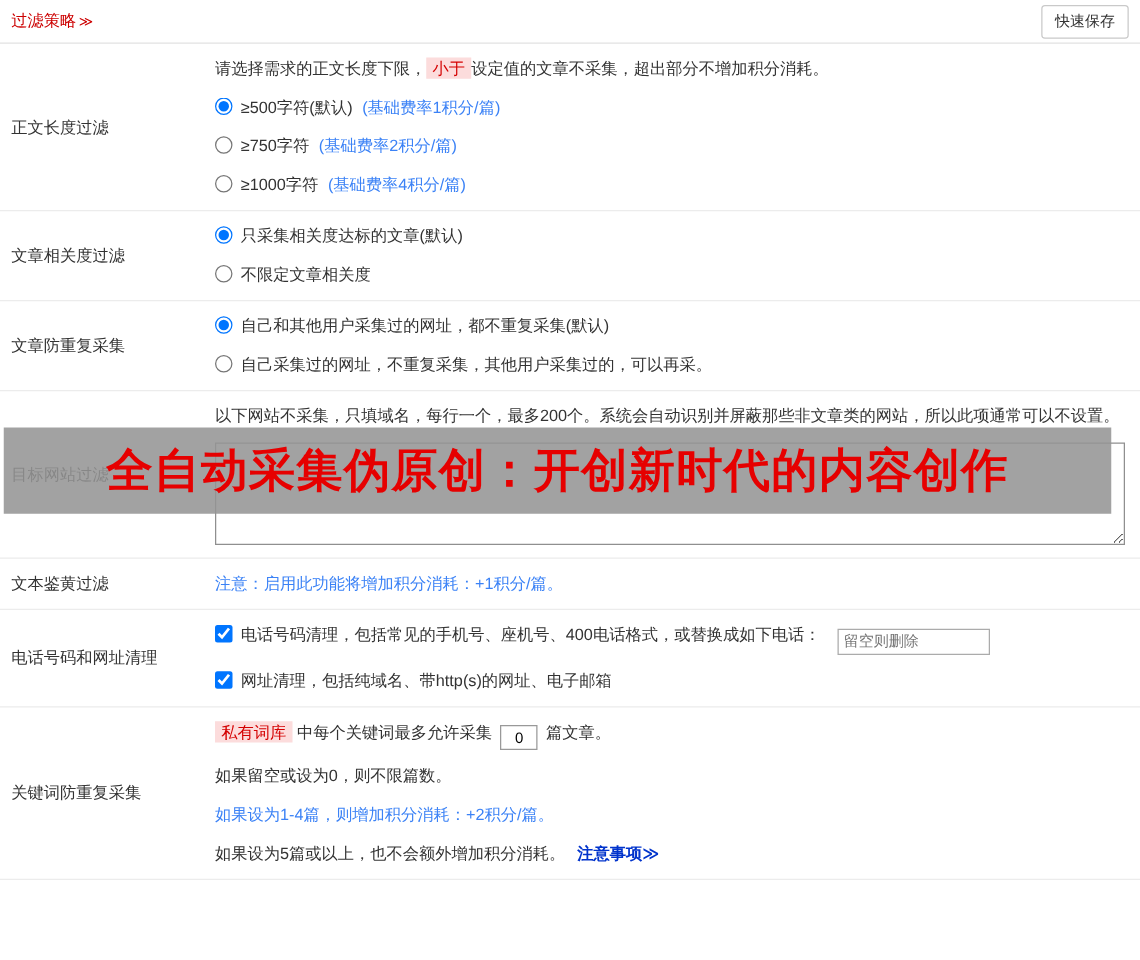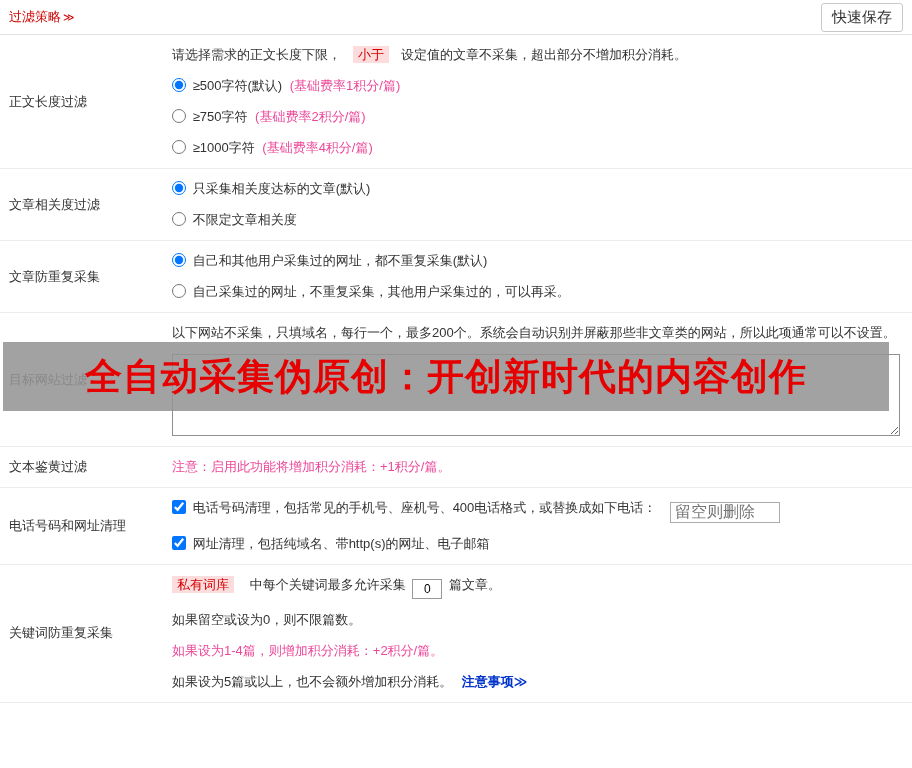--- a/index.html
+++ b/index.html
@@ -24,44 +24,44 @@
     padding: 0 9px;
     border-bottom: 1px solid #e2e2e2;
   }
   .topbar-title { color: #cc0000; font-size: 13px; }
   .topbar-title .arrow { font-size: 11px; margin-left: 2px; }
   .save-btn {
     background: #fff;
     border: 1px solid #c9c9c9;
     border-radius: 3px;
     padding: 4px 10px;
-    font-size: 15px;
+    font-size: 12px;
     color: #333;
     cursor: pointer;
     font-family: inherit;
   }
   .row { display: flex; border-bottom: 1px solid #ececec; }
   .row:last-child { border-bottom: 1px solid #ececec; }
   .row-label {
     flex: 0 0 172px;
     width: 172px;
     padding: 8px 6px 8px 9px;
     display: flex;
     align-items: center;
     color: #333;
   }
   .row-content { flex: 1; padding: 10px 12px 10px 0; min-width: 0; }
   .line { line-height: 20px; margin-bottom: 11px; }
   .line:last-child { margin-bottom: 0; }
-  .red { color: #ec4899; }
+  .red { color: #3b82f6; }
   .hl {
     background: #fcdcdc;
     color: #d40000;
     padding: 1px 5px;
-    margin: 0 12px;
+    margin: 0 0;
   }
   .note-gap { margin-left: 4px; }
   label.opt { display: block; line-height: 20px; margin-bottom: 11px; cursor: pointer; }
   label.opt:last-child { margin-bottom: 0; }
   label.opt-inline { display: inline; margin-right: 10px; cursor: pointer; }
   input[type="radio"], input[type="checkbox"] {
     vertical-align: -2px;
     margin-right: 3px;
     width: 14px; height: 14px;
   }
@@ -70,24 +70,24 @@
     width: 100%;
     height: 82px;
     margin-top: 8px;
     border: 1px solid #8f8f8f;
     resize: both;
     font-family: inherit;
     font-size: 13px;
     padding: 3px;
   }
   input.phone-input {
-    width: 110px;
+    width: 122px;
     height: 21px;
     border: 1px solid #ababab;
-    font-size: 16px;
+    font-size: 12px;
     padding: 0 4px;
     font-family: inherit;
     vertical-align: -5px;
   }
   input.count-input {
     width: 30px;
     height: 20px;
     border: 1px solid #999;
     text-align: center;
     font-size: 12px;

